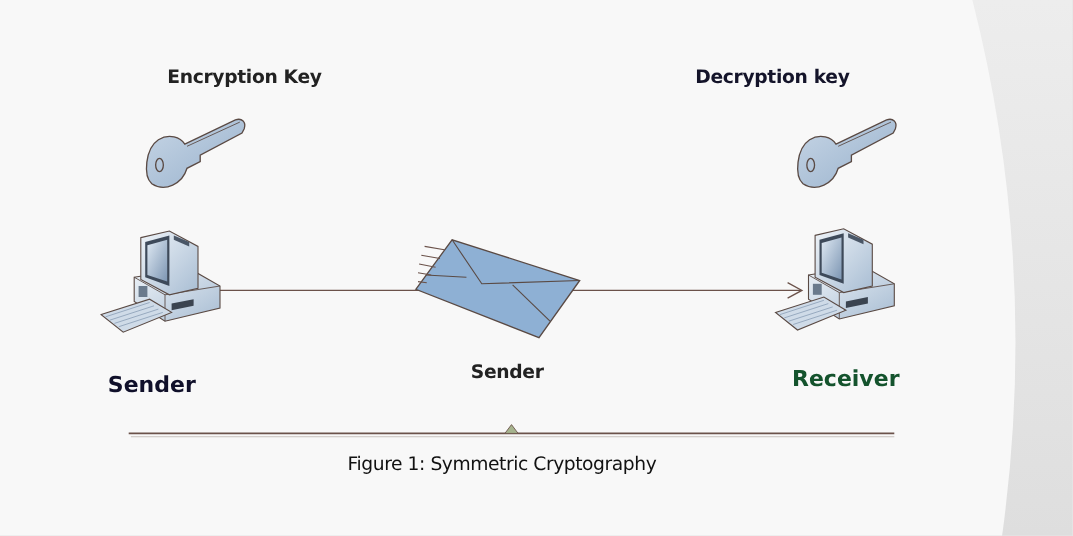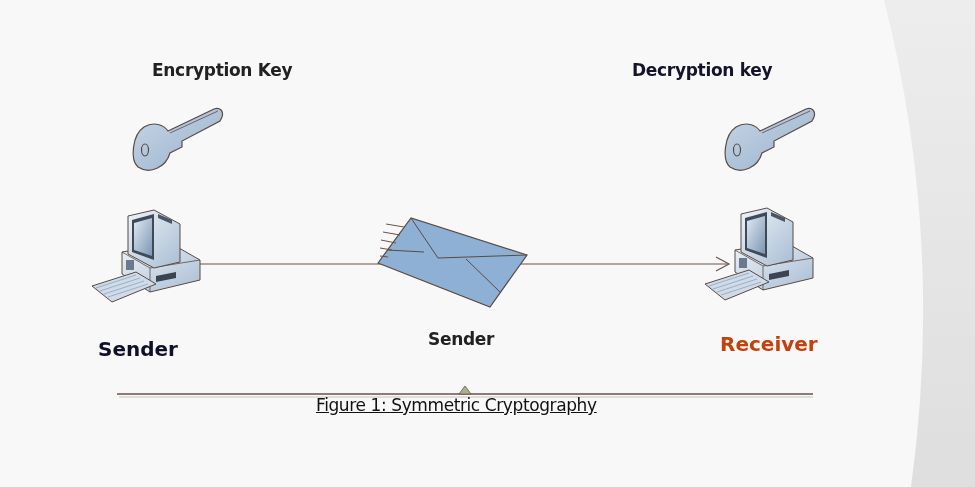--- a/index.html
+++ b/index.html
@@ -2,23 +2,23 @@
 <html><head>
 <meta charset="utf-8">
 <style>
   html, body { margin:0; padding:0; }
   body { width:975px; height:487px; position:relative; overflow:hidden; background:#e6e6e6; font-family:"DejaVu Sans", sans-serif; }
   .bg-shape { position:absolute; left:0; top:0; width:975px; height:487px; }
   .label { position:absolute; color:#111; white-space:nowrap; }
   .lbl-enc { left:152px; top:60px; font-size:17px; font-weight:bold; letter-spacing:-0.3px; color:#222; }
   .lbl-dec { left:632px; top:60px; font-size:17px; font-weight:bold; letter-spacing:-0.3px; color:#14142a; }
   .lbl-sender { left:98px; top:337px; font-size:20px; font-weight:bold; color:#10102a; }
-  .lbl-receiver { left:720px; top:332px; font-size:20px; font-weight:bold; color:#c2410c; }
+  .lbl-receiver { left:720px; top:332px; font-size:20px; font-weight:bold; color:#14532d; }
   .lbl-message { left:428px; top:329px; font-size:17px; font-weight:bold; letter-spacing:-0.3px; color:#222; }
-  .lbl-caption { left:316px; top:395px; font-size:17px; color:#111; letter-spacing:-0.4px;text-decoration:underline; }
+  .lbl-caption { left:316px; top:412px; font-size:17px; color:#111; letter-spacing:-0.4px; }
   svg.diagram { position:absolute; left:0; top:0; }
 </style>
 </head>
 <body>
 
 <svg class="bg-shape" width="975" height="487" viewBox="0 0 975 487">
   <defs>
     <linearGradient id="sideg" x1="0" y1="0" x2="0" y2="1">
       <stop offset="0" stop-color="#ededed"></stop>
       <stop offset="1" stop-color="#dedede"></stop>

